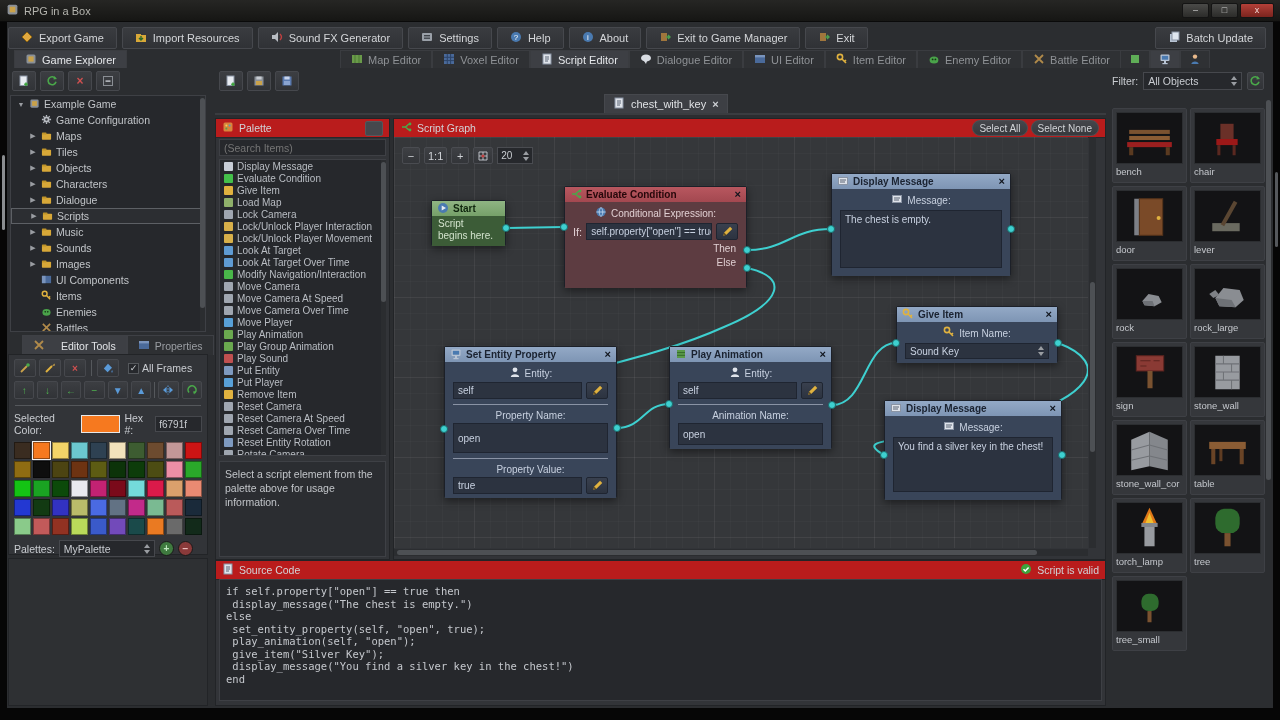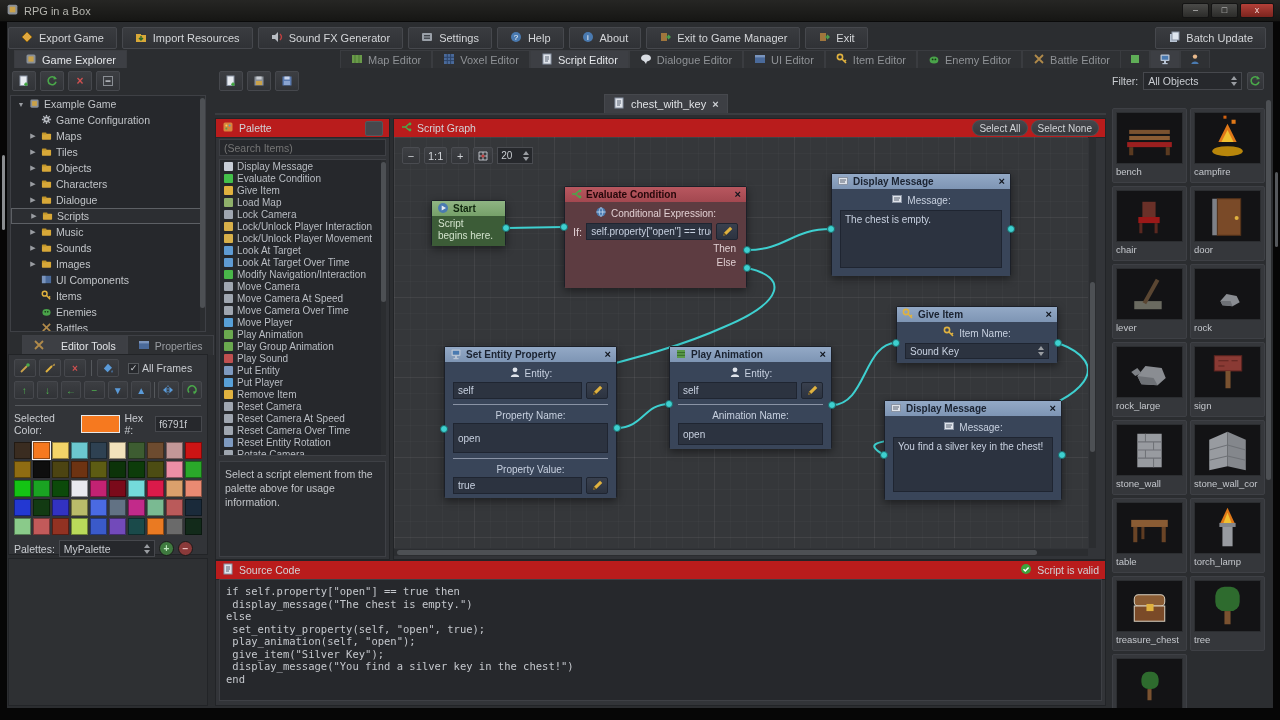--- a/index.html
+++ b/index.html
@@ -1100,30 +1100,20 @@
             <rect x="12" y="16" width="40" height="4" fill="#7a5230"></rect>
             <rect x="12" y="22" width="40" height="4" fill="#8a5c34"></rect>
             <rect x="10" y="28" width="44" height="5" fill="#9c1f1f"></rect>
             <rect x="12" y="33" width="4" height="8" fill="#5a3a20"></rect>
             <rect x="48" y="33" width="4" height="8" fill="#5a3a20"></rect>
           </svg></div>
         <div class="oname">bench</div>
       </div>
       <div class="ocell">
         <div class="otile"><svg width="65" height="50" viewBox="0 0 64 48">
-            <ellipse cx="32" cy="37" rx="15" ry="5" fill="#b8860b"></ellipse>
-            <polygon points="32,10 41,28 23,28" fill="#e07818"></polygon>
-            <polygon points="32,16 38,28 26,28" fill="#f0c030"></polygon>
-            <rect x="36" y="6" width="4" height="4" fill="#e07818"></rect>
-            <rect x="28" y="2" width="3" height="3" fill="#d06010"></rect>
-          </svg></div>
-        <div class="oname">campfire</div>
-      </div>
-      <div class="ocell">
-        <div class="otile"><svg width="65" height="50" viewBox="0 0 64 48">
             <rect x="25" y="10" width="13" height="15" fill="#6a3028"></rect>
             <rect x="21" y="25" width="21" height="6" fill="#9c1818"></rect>
             <rect x="22" y="31" width="3" height="10" fill="#5a2820"></rect>
             <rect x="37" y="31" width="3" height="10" fill="#5a2820"></rect>
           </svg></div>
         <div class="oname">chair</div>
       </div>
       <div class="ocell">
         <div class="otile"><svg width="65" height="50" viewBox="0 0 64 48">
             <rect x="17" y="7" width="5" height="36" fill="#7d8087"></rect>
@@ -1190,28 +1180,20 @@
         <div class="otile"><svg width="65" height="50" viewBox="0 0 64 48">
             <rect x="27" y="22" width="10" height="20" fill="#989ba0"></rect>
             <rect x="24" y="19" width="16" height="4" fill="#84878c"></rect>
             <polygon points="32,4 39,19 25,19" fill="#e07818"></polygon>
             <polygon points="32,9 36,19 28,19" fill="#f0c030"></polygon>
           </svg></div>
         <div class="oname">torch_lamp</div>
       </div>
       <div class="ocell">
         <div class="otile"><svg width="65" height="50" viewBox="0 0 64 48">
-            <rect x="17" y="13" width="30" height="11" rx="4" fill="#8a5c34" stroke="#d8d0c0"></rect>
-            <rect x="17" y="24" width="30" height="15" fill="#7a4a28" stroke="#d8d0c0"></rect>
-            <rect x="29" y="22" width="7" height="7" fill="#e0b23f"></rect>
-          </svg></div>
-        <div class="oname">treasure_chest</div>
-      </div>
-      <div class="ocell">
-        <div class="otile"><svg width="65" height="50" viewBox="0 0 64 48">
             <rect x="20" y="5" width="24" height="24" rx="9" fill="#2e6b2e"></rect>
             <rect x="29" y="29" width="6" height="13" fill="#7a5230"></rect>
           </svg></div>
         <div class="oname">tree</div>
       </div>
       <div class="ocell">
         <div class="otile"><svg width="65" height="50" viewBox="0 0 64 48">
             <rect x="24" y="12" width="17" height="17" rx="7" fill="#2e6b2e"></rect>
             <rect x="30" y="29" width="4" height="11" fill="#7a5230"></rect>
           </svg></div>

